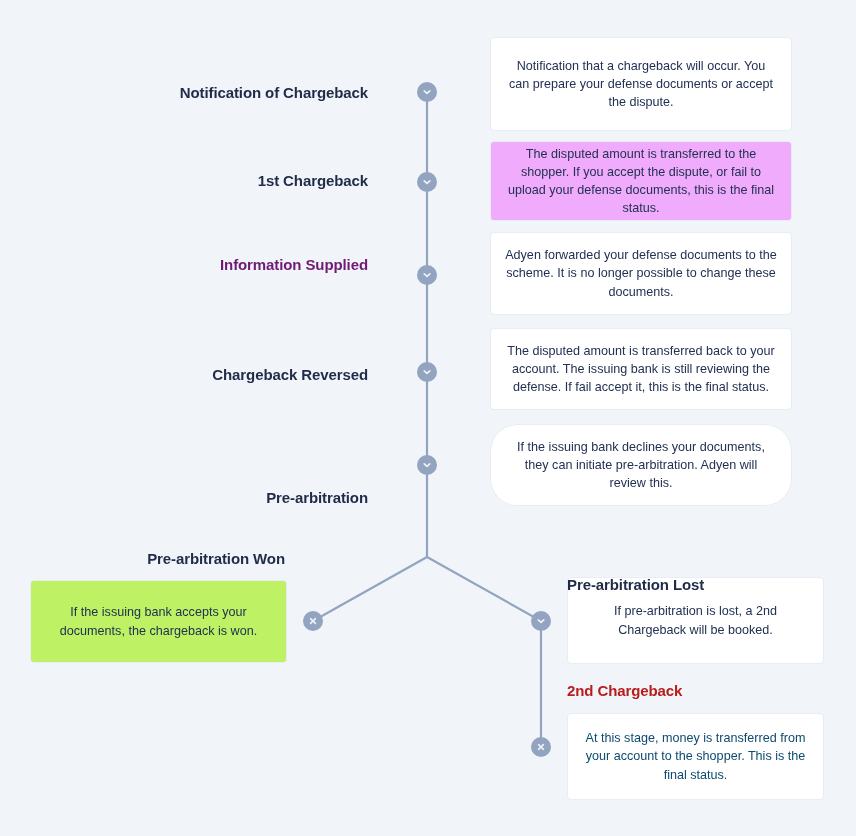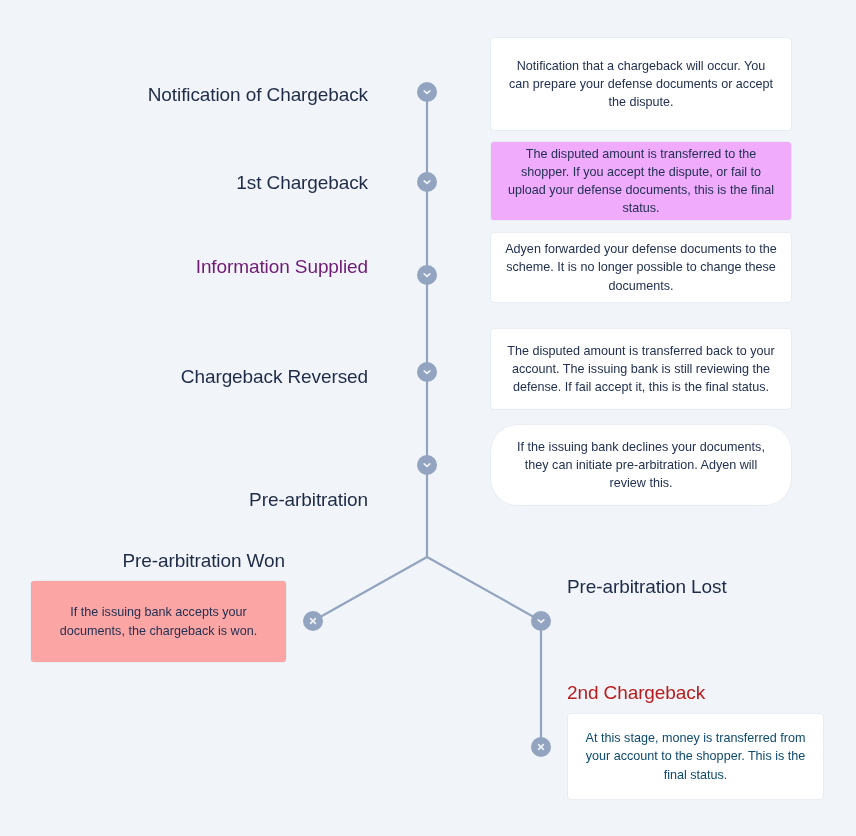--- a/index.html
+++ b/index.html
@@ -41,22 +41,22 @@
     justify-content: center;
     z-index: 4;
   }
   .node svg { display: block; }
   .node .glyph { stroke: #eef2f7; stroke-width: 1.6; fill: none;
                  stroke-linecap: round; stroke-linejoin: round; }
 
   
   .stage-label {
     position: absolute;
-    font-size: 19px;
-    font-weight: normal;
+    font-size: 15px;
+    font-weight: bold;
     color: #1f2b47;
     letter-spacing: -0.1px;
     white-space: nowrap;
     line-height: 1.2;
     z-index: 3;
   }
   .stage-label.right-aligned { text-align: right; }
   .stage-label.left-aligned  { text-align: left; }
 
   
@@ -166,34 +166,37 @@
   <div class="stage-label left-aligned" style="left: 567px; top: 682px; width: 260px; color: #b91c1c;">2nd Chargeback</div>
 
   <div class="desc-card" style="left: 491px; top: 38px; width: 300px; height: 92px; background: rgb(255, 255, 255); color: rgb(34, 49, 82);">
     <span>Notification that a chargeback will occur. You can prepare your defense documents or accept the dispute.</span>
   </div>
 
   <div class="desc-card" style="left: 491px; top: 142px; width: 300px; height: 78px; background: #f0abfc; color: rgb(34, 49, 82);">
     <span>The disputed amount is transferred to the shopper. If you accept the dispute, or fail to upload your defense documents, this is the final status.</span>
   </div>
 
-  <div class="desc-card" style="left: 491px; top: 233px; width: 300px; height: 69px; background: rgb(255, 255, 255); color: rgb(34, 49, 82);">
+  <div class="desc-card" style="left: 491px; top: 233px; width: 300px; height: 81px; background: rgb(255, 255, 255); color: rgb(34, 49, 82);">
     <span>Adyen forwarded your defense documents to the scheme. It is no longer possible to change these documents.</span>
   </div>
 
   <div class="desc-card" style="left: 491px; top: 329px; width: 300px; height: 80px; background: rgb(255, 255, 255); color: rgb(34, 49, 82);">
     <span>The disputed amount is transferred back to your account. The issuing bank is still reviewing the defense. If fail accept it, this is the final status.</span>
   </div>
 
   <div class="desc-card" style="left: 491px; top: 425px; width: 300px; height: 80px; background: rgb(255, 255, 255); color: rgb(34, 49, 82); border-radius: 26px;">
     <span>If the issuing bank declines your documents, they can initiate pre-arbitration. Adyen will review this.</span>
   </div>
 
-  <div class="desc-card" style="left: 31px; top: 581px; width: 255px; height: 81px; background: #fca5a5; color: rgb(34, 49, 82);">
+  <div class="desc-card" style="left: 31px; top: 581px; width: 255px; height: 81px; background: #bef264; color: rgb(34, 49, 82);">
     <span>If the issuing bank accepts your documents, the chargeback is won.</span>
   </div>
 
+  <div class="desc-card" style="left: 568px; top: 578px; width: 255px; height: 85px; background: rgb(255, 255, 255); color: rgb(34, 49, 82);">
+    <span>If pre-arbitration is lost, a 2nd Chargeback will be booked.</span>
+  </div>
 
   <div class="desc-card" style="left: 568px; top: 714px; width: 255px; height: 85px; background: rgb(255, 255, 255); color: #0c4a6e;">
     <span>At this stage, money is transferred from your account to the shopper. This is the final status.</span>
   </div>
 
 </div>
 
 </body></html>

